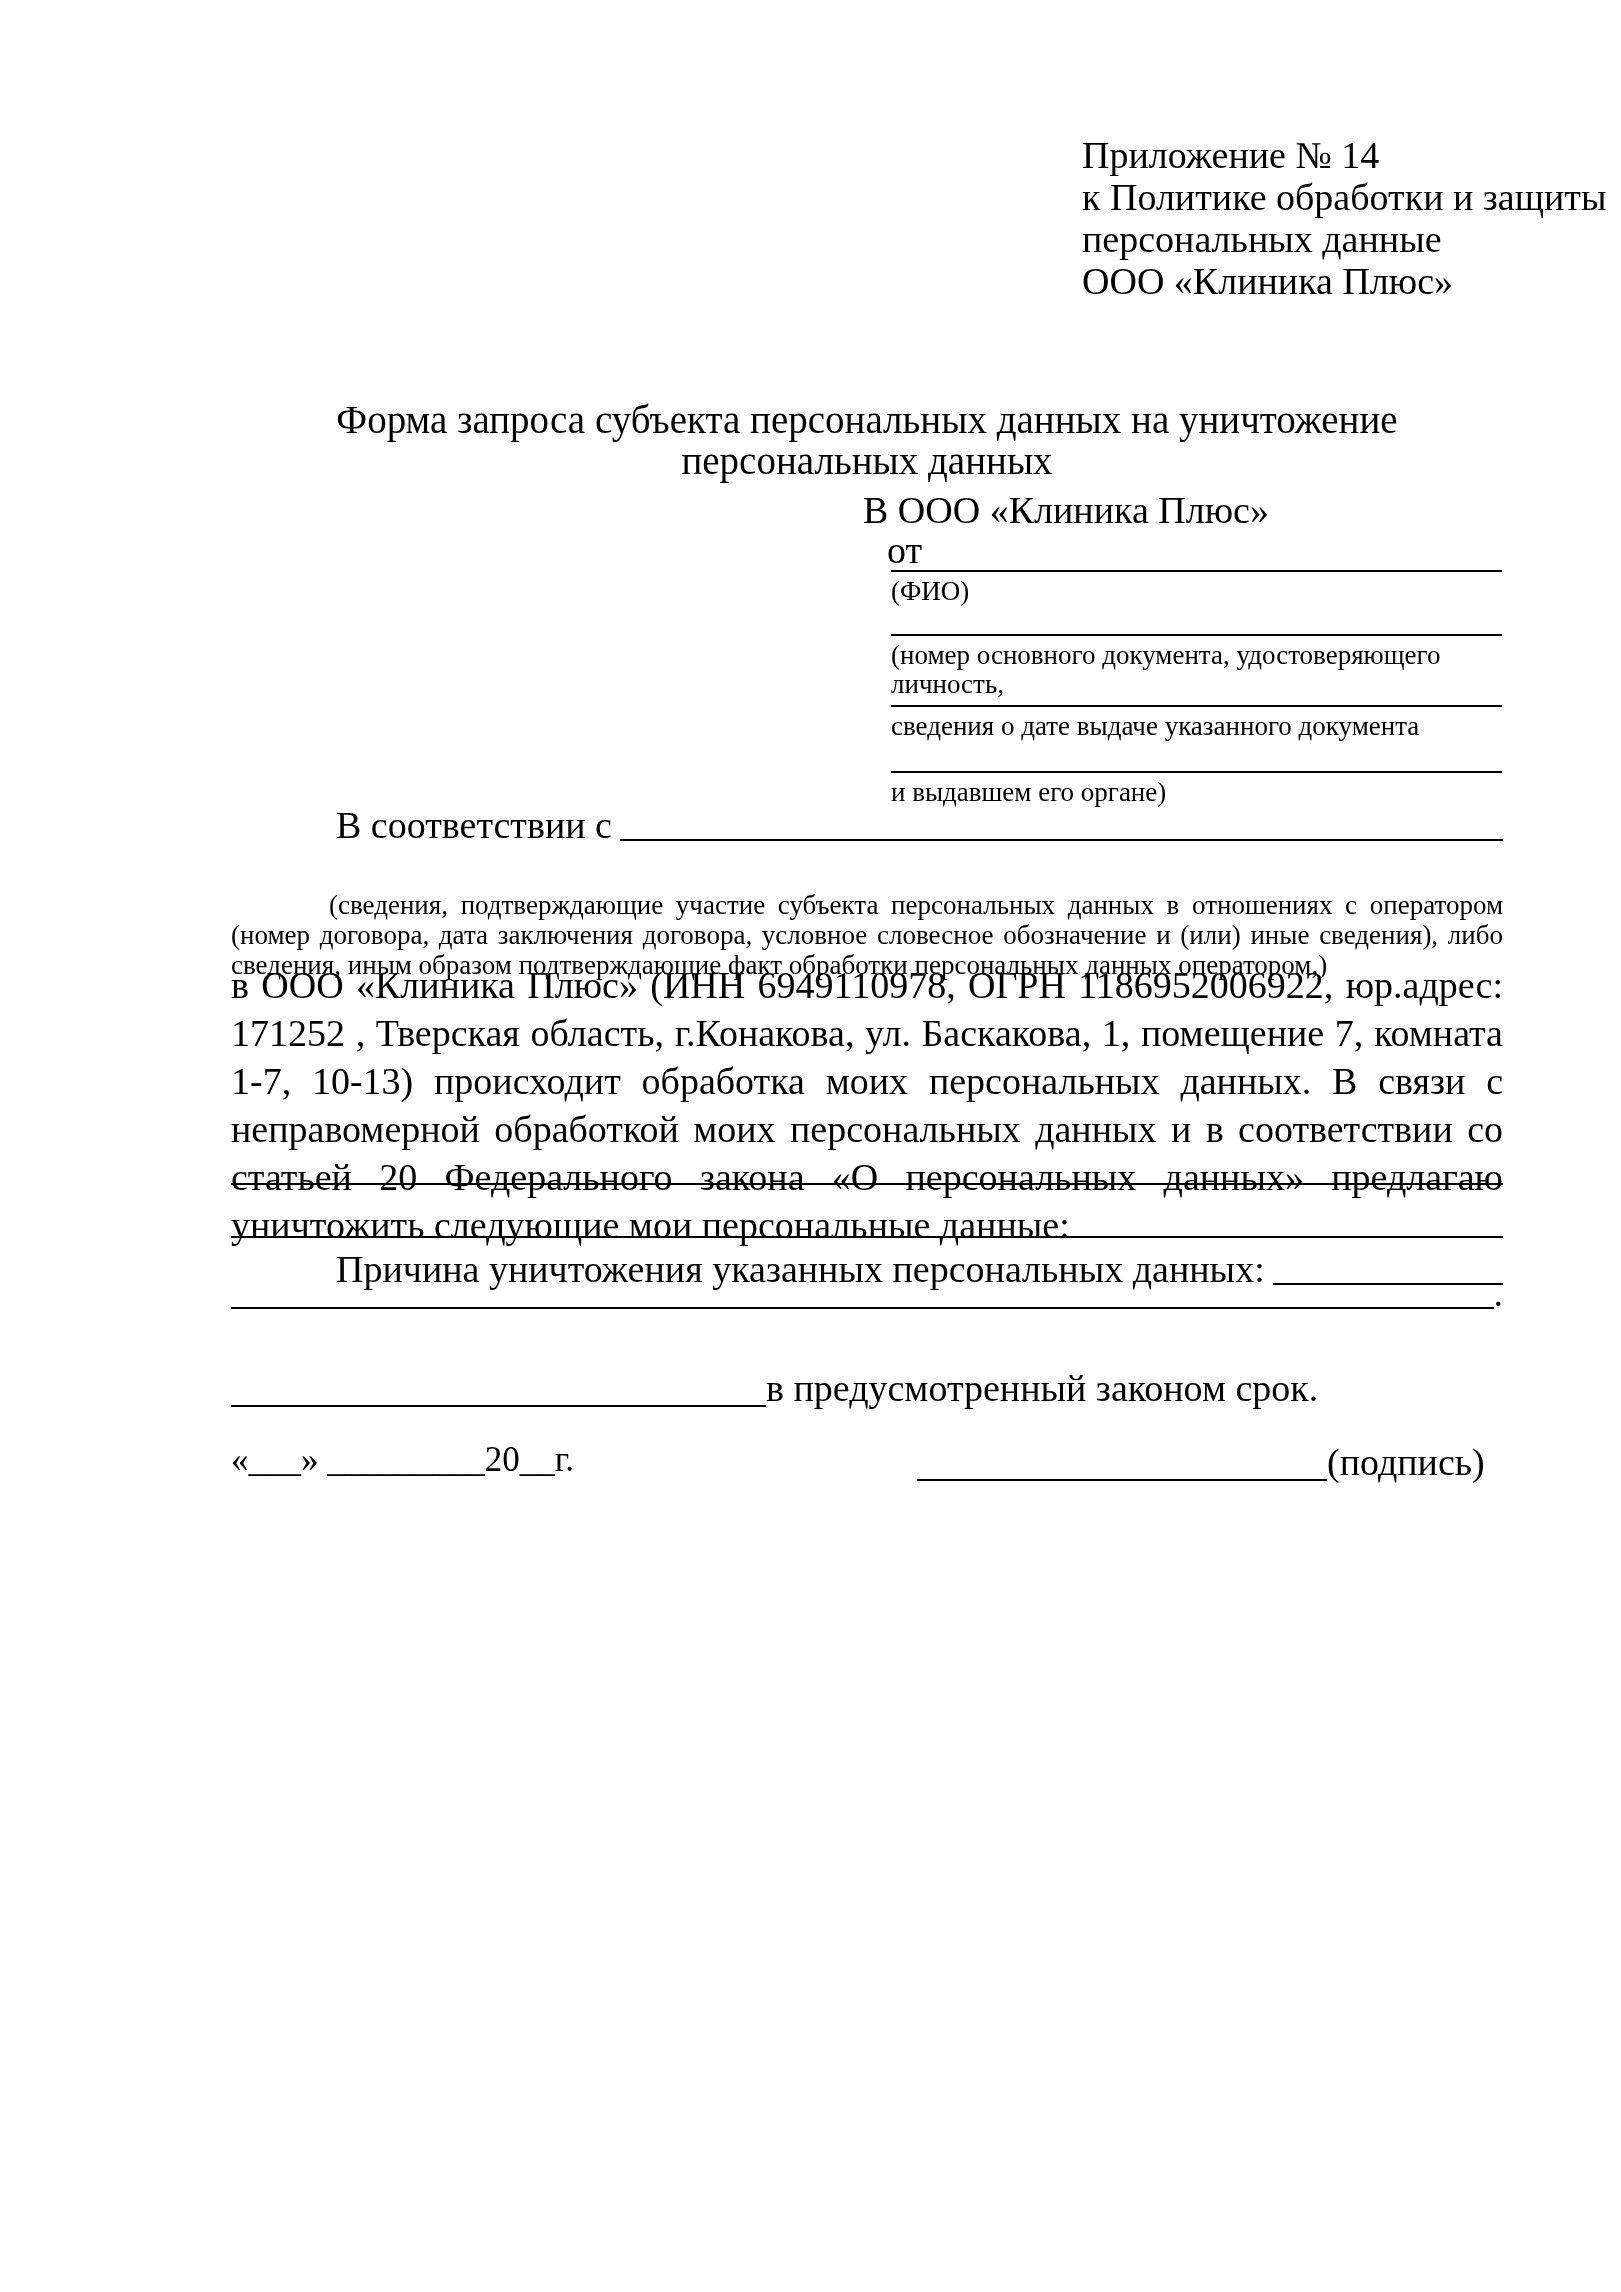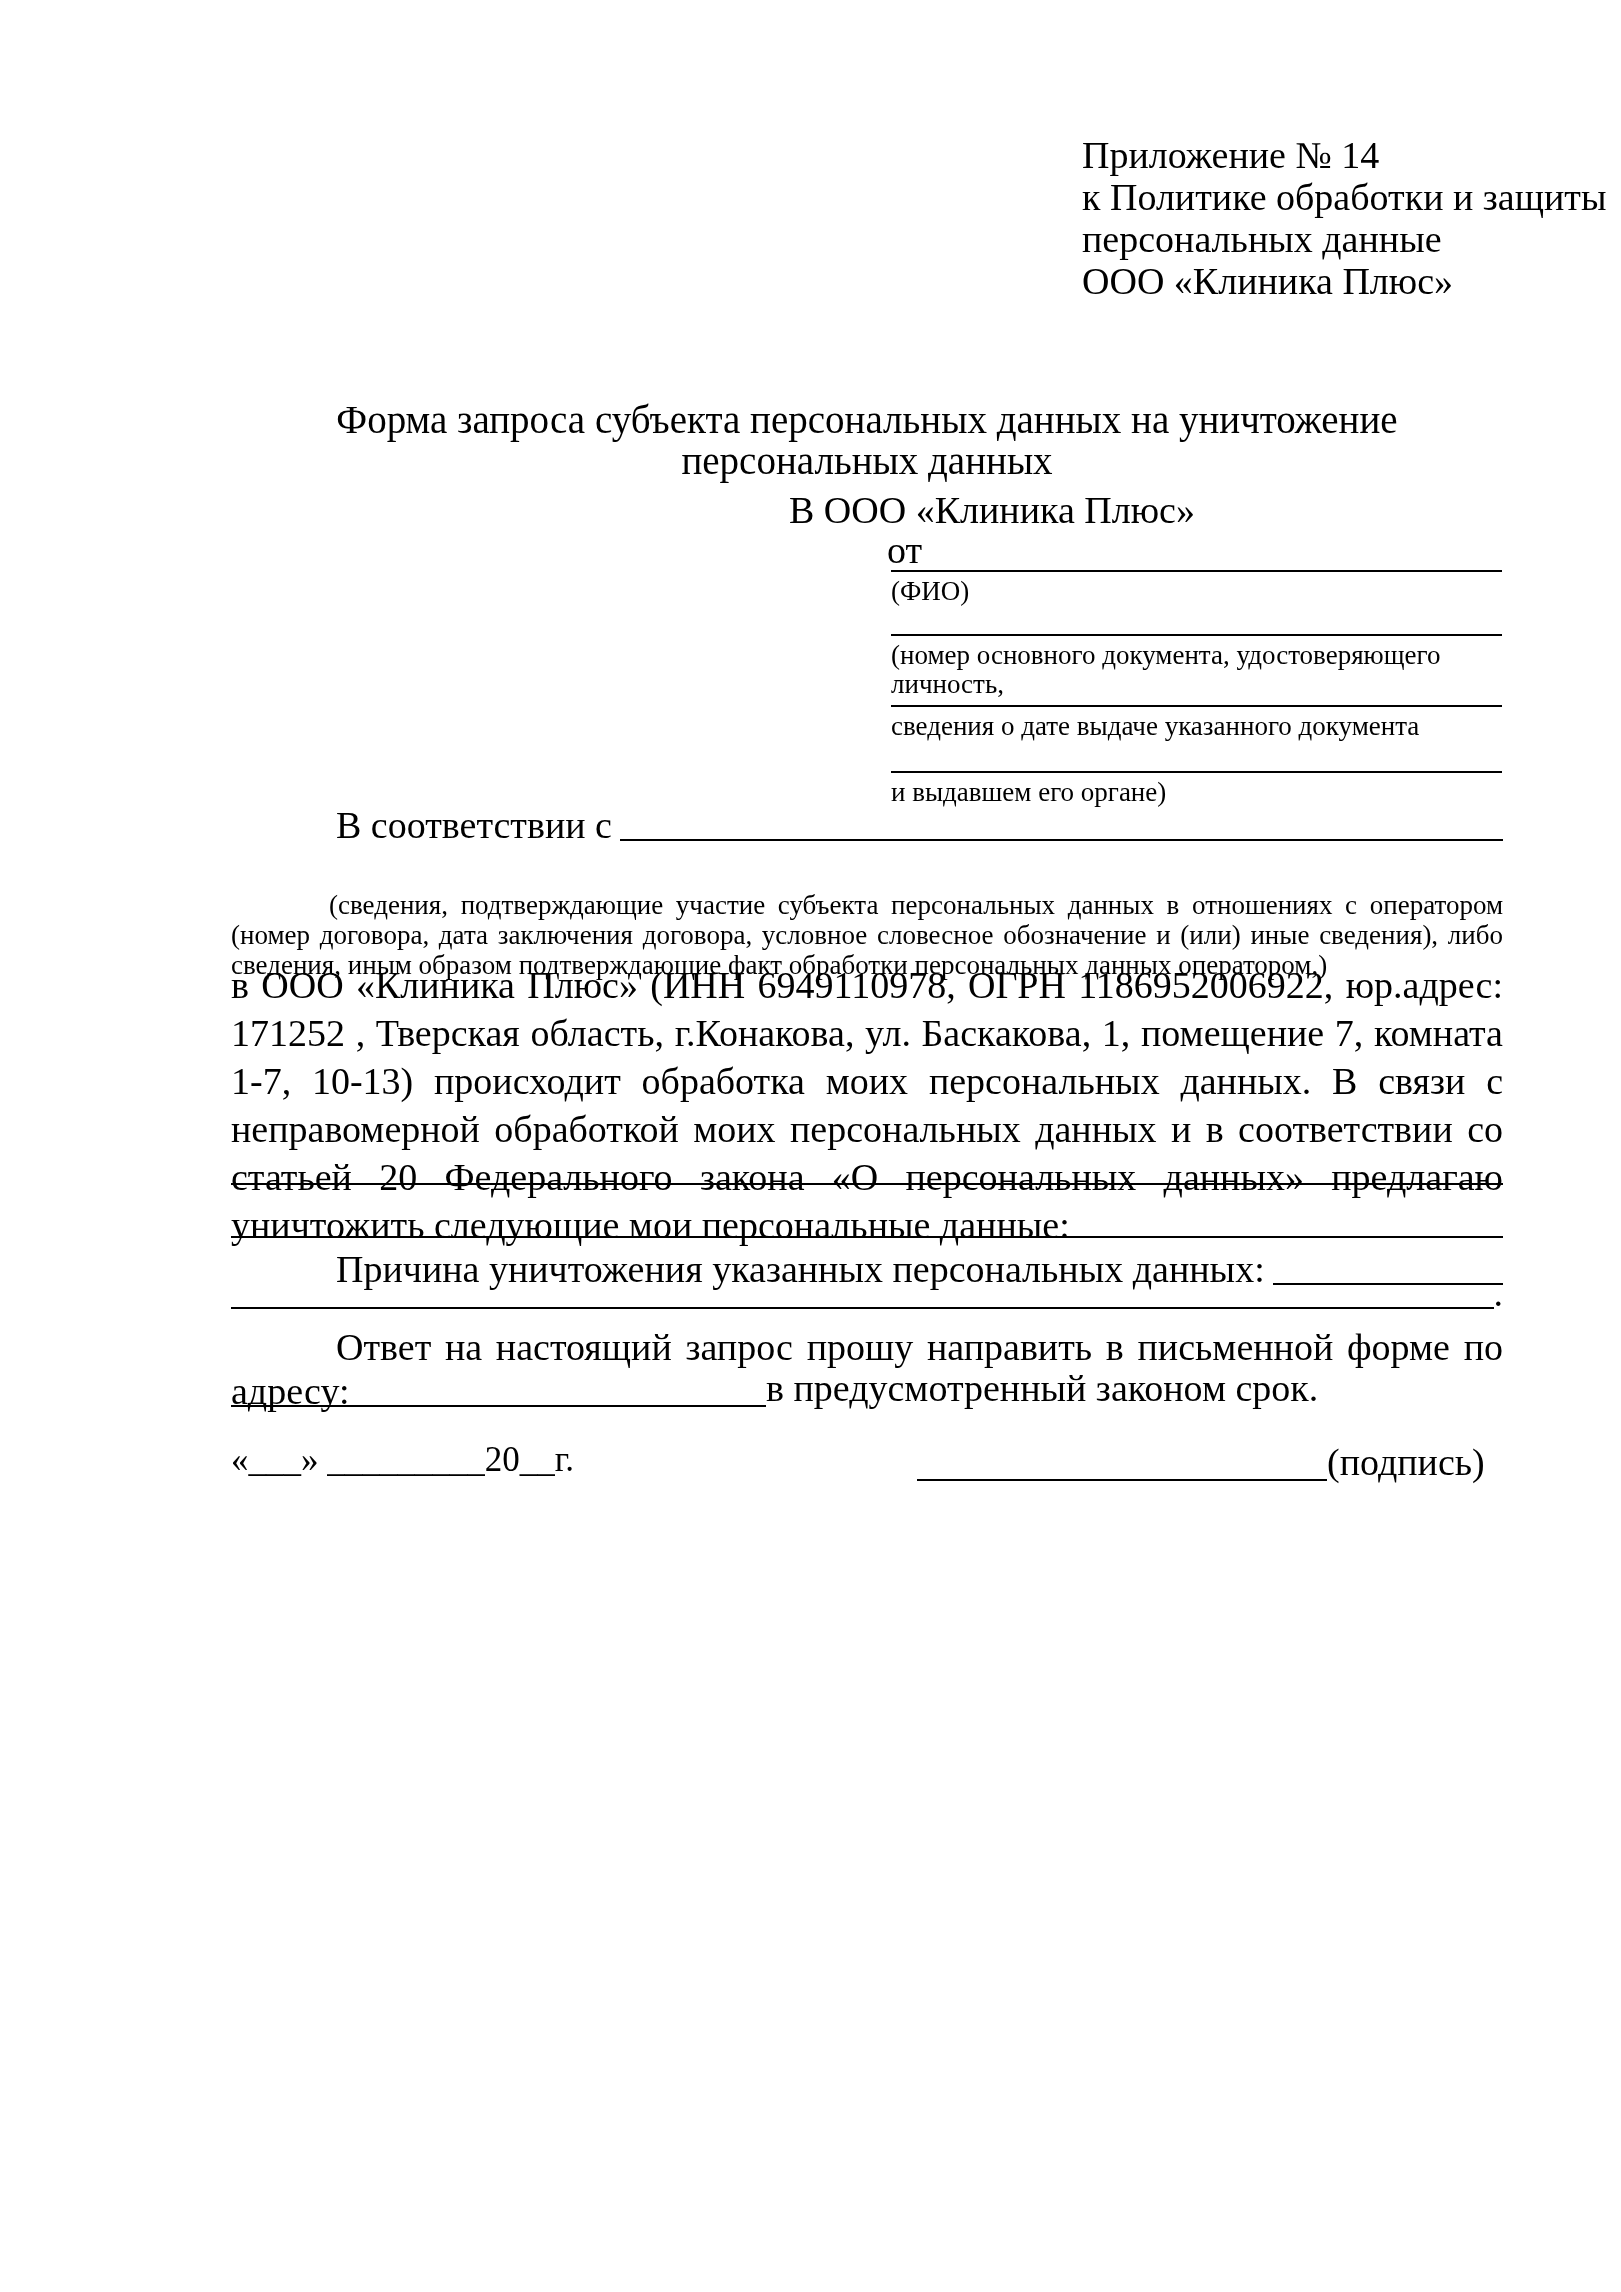--- a/index.html
+++ b/index.html
@@ -18,21 +18,21 @@
   
   .hdr { left:1082px; top:134px; font-size:38px; line-height:42px; text-align:left; }
 
   
   .title {
     left:231px; top:399px; width:1272px;
     text-align:center; font-weight:normal;
     font-size:39px; line-height:41px;
   }
 
-  .addressee { left:789px; top:488px; font-size:38px; }
+  .addressee { left:863px; top:488px; font-size:38px; }
   .from-label { left:887px; top:528px; font-size:38px; }
 
   
   .fline { left:891px; width:611px; height:0; border-bottom:2.9px solid #000; }
   .fl1 { top:570px; } .fl2 { top:634px; } .fl3 { top:705px; } .fl4 { top:771px; }
   .flabel { left:891px; width:611px; text-align:left; font-size:27px; line-height:29px; }
   .fb1 { top:577px; } .fb2 { top:641px; } .fb3 { top:712px; } .fb4 { top:778px; }
 
   .accordance { left:231px; top:803px; width:1272px; display:flex; font-size:38px; line-height:44px;justify-content:center; }
   .lead-indent { padding-left:105px; white-space:nowrap; }
@@ -121,21 +121,20 @@
   <div class="abs reason">
     <span class="lead-indent">Причина уничтожения указанных персональных данных:</span>
     <span class="fill"></span>
   </div>
 
   <div class="abs blankdot">
     <span class="fill"></span>
     <span>.</span>
   </div>
 
-  <div class="abs reply1">Ответ на настоящий запрос прошу направить в письменной форме по адресу:</div>
   <div class="abs reply2">
     <span class="u-seg u-reply"></span><span>в предусмотренный законом срок.</span>
   </div>
 
   <div class="abs dateline">«___» _________20__г.</div>
   <div class="abs signature">
     <span class="u-seg u-sign"></span><span>(подпись)</span>
   </div>
 
 </div>

